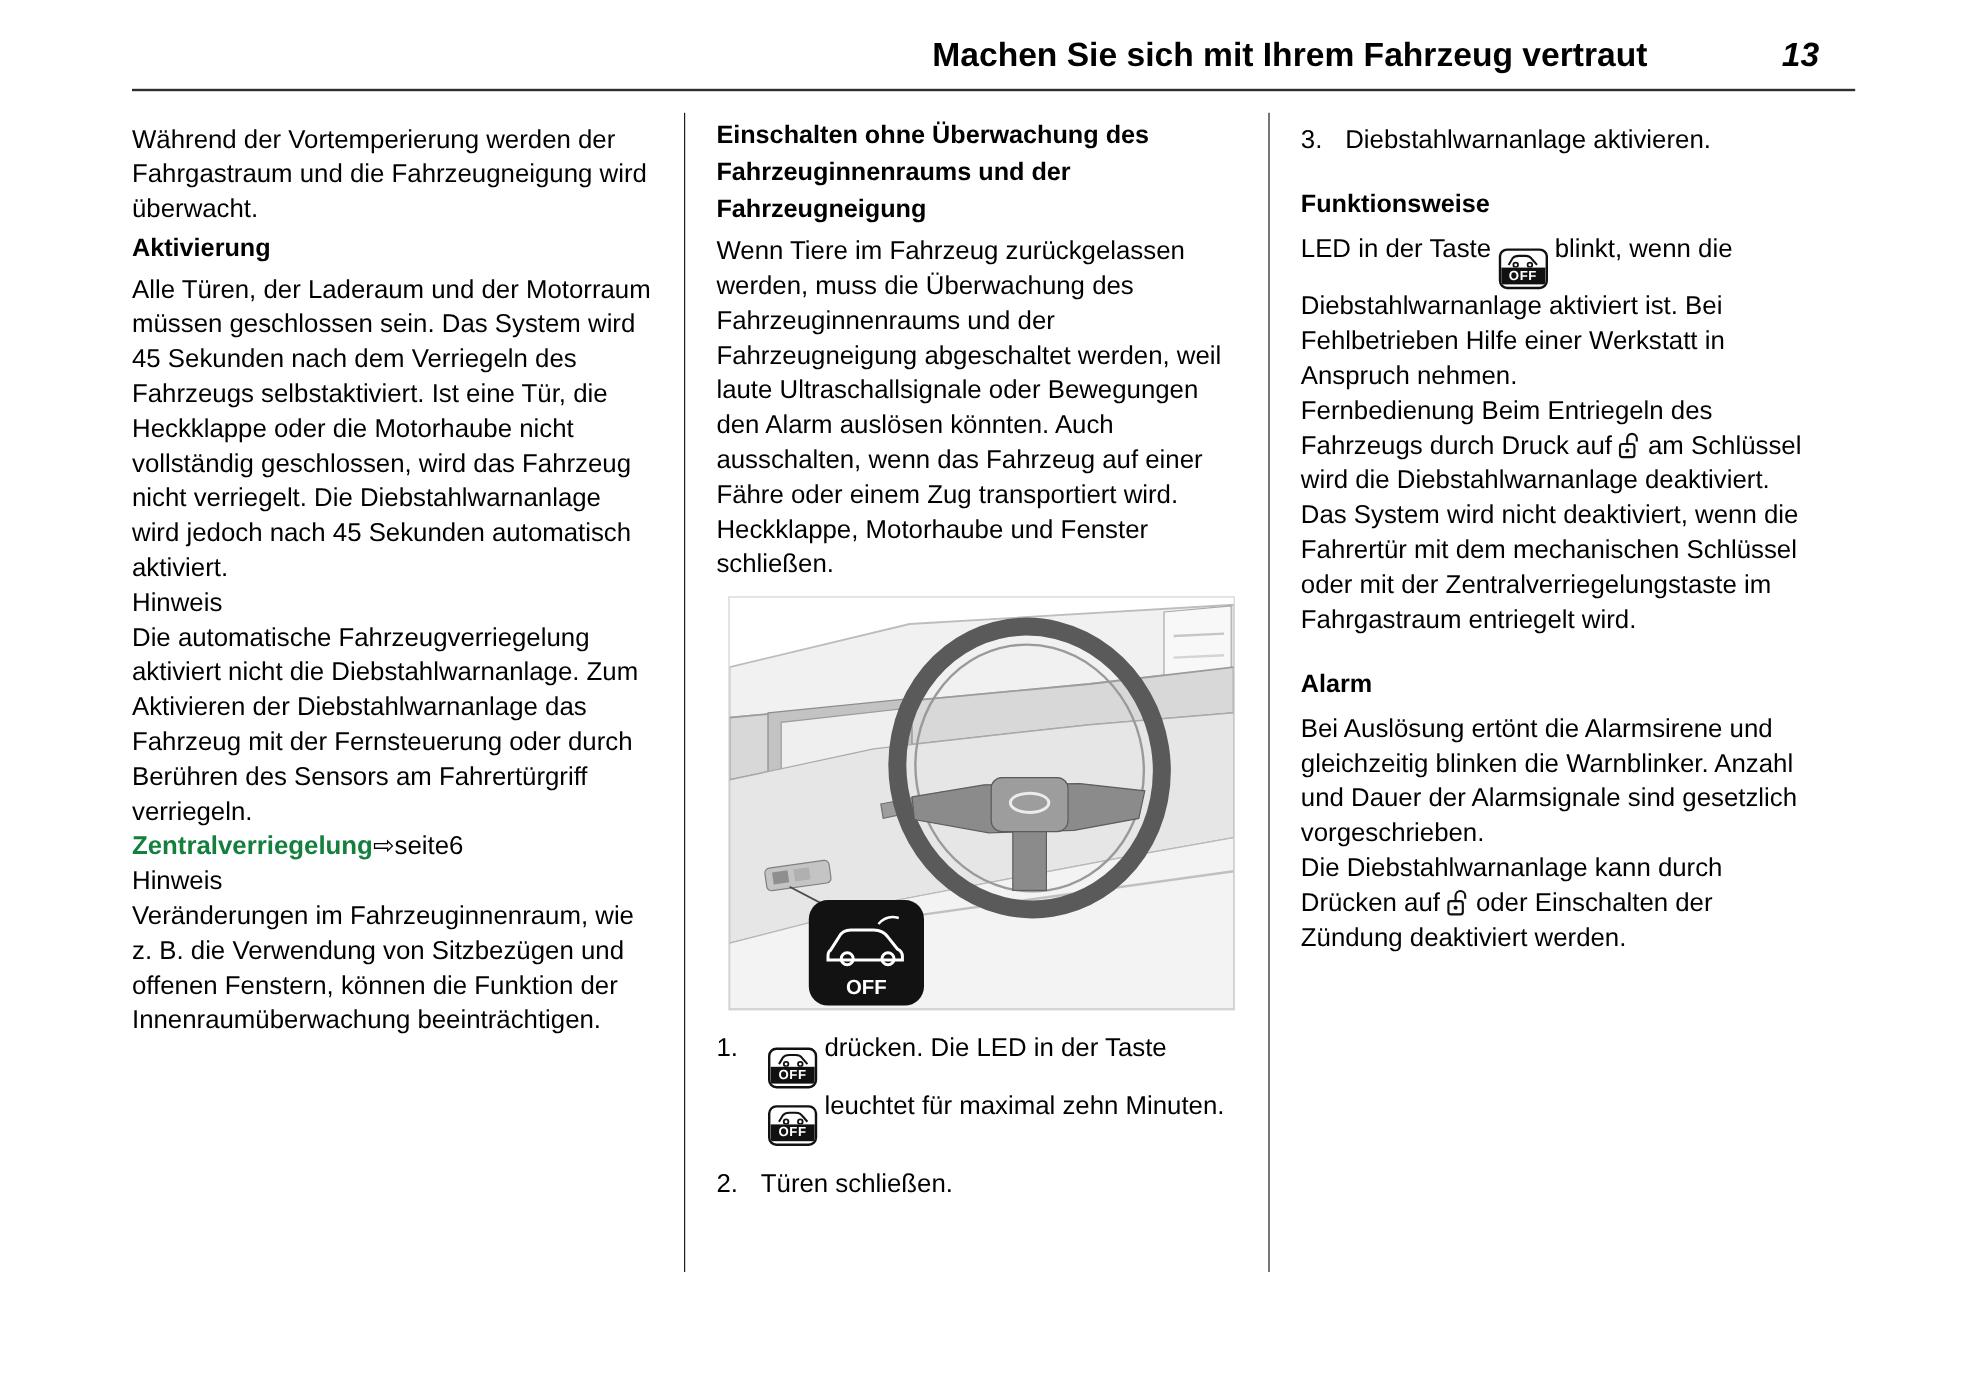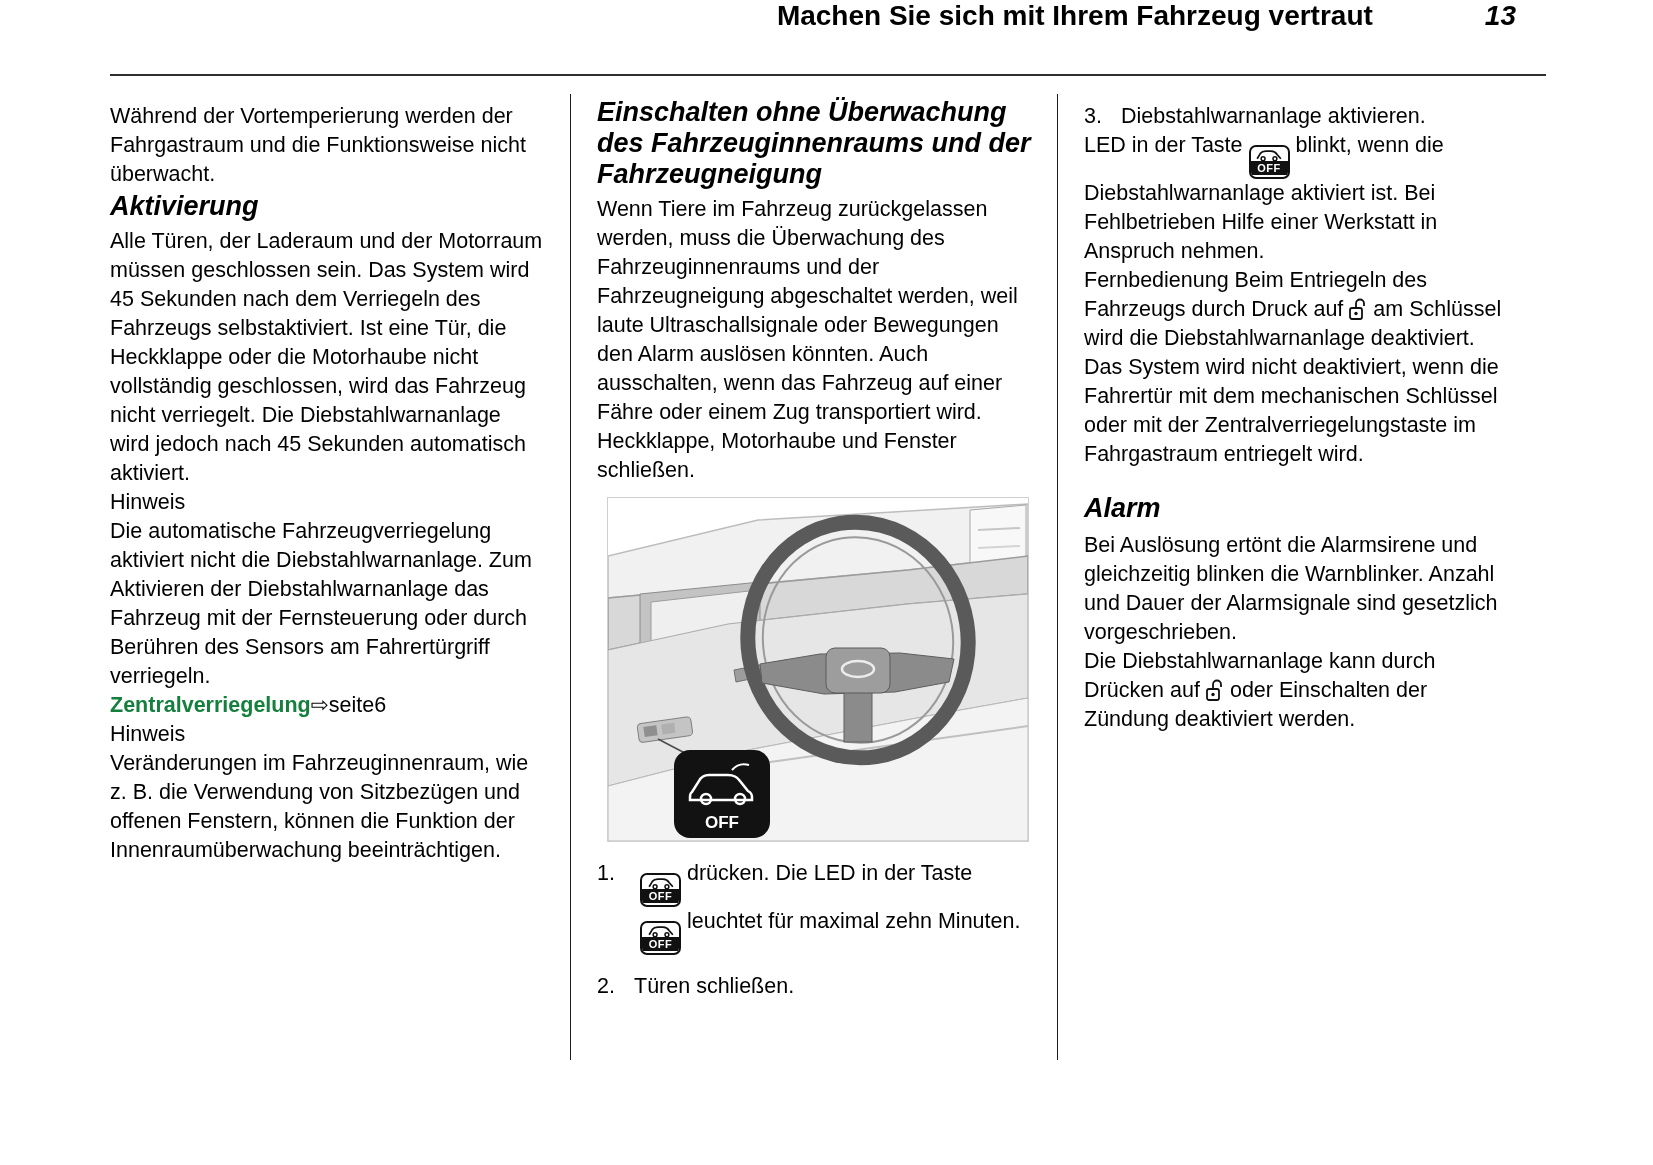--- a/index.html
+++ b/index.html
@@ -1,33 +1,33 @@
 <!DOCTYPE html>
 <html><head>
 <meta charset="utf-8">
 <style>
   * { margin:0; padding:0; box-sizing:border-box; }
   html,body { width:1653px; height:1165px; background:#fff; color:#000;
               font-family:"Liberation Sans", sans-serif; }
   .page { position:relative; width:1653px; height:1165px; overflow:hidden; background:#fff; }
 
   .header { position:absolute; top:0; left:110px; width:1436px; height:76px;
-            display:flex; justify-content:flex-end; gap:112px;
+            display:flex; align-items:flex-end; justify-content:flex-end; gap:112px;
             border-bottom:2px solid #2e2e2e; padding-bottom:12px; }
   .header-title { font-size:28px; font-weight:bold; }
   .page-number  { font-size:28px; font-weight:bold; margin-right:30px;font-style:italic; }
 
   .columns { position:absolute; top:94px; left:110px; display:flex; }
   .col  { width:434px; font-size:21.5px; line-height:29px; }
   .col3 { width:432px; }
   .vdivider { width:1px; height:966px; background:#1c1c1c; margin:0 26px; flex:none; }
 
   p { margin:0; }
   .mt8  { margin-top:8px; }
-  .h2 { font-size:27px; font-weight:bold; line-height:31px; margin:2px 0 5px 0;font-style:italic; }
+  .h2 { font-size:21px; font-weight:bold; line-height:31px; margin:2px 0 5px 0; }
   .h2.first { margin-top:3px; }
   .h2.spaced { margin-top:24px; margin-bottom:7px; }
   .bold { font-weight:normal; }
 
   .step { display:flex; margin-top:17px; }
   .step-num { width:37px; flex:none; }
   .step-body { flex:1; }
 
   
   .off-icon { display:inline-flex; flex-direction:column; align-items:center;
@@ -52,21 +52,21 @@
 <div class="page">
 
   <div class="header">
     <span class="header-title">Machen Sie sich mit Ihrem Fahrzeug vertraut</span>
     <span class="page-number">13</span>
   </div>
 
   <div class="columns">
 
     <div class="col">
-      <p class="mt8">Während der Vortemperierung werden der Fahrgastraum und die Funktionsweise nicht überwacht.</p>
+      <p class="mt8">Während der Vortemperierung werden der Fahrgastraum und die Fahrzeugneigung wird überwacht.</p>
       <div class="h2">Aktivierung</div>
       <p>Alle Türen, der Laderaum und der Motorraum müssen geschlossen sein. Das System wird 45 Sekunden nach dem Verriegeln des Fahrzeugs selbstaktiviert. Ist eine Tür, die Heckklappe oder die Motorhaube nicht vollständig geschlossen, wird das Fahrzeug nicht verriegelt. Die Diebstahlwarnanlage wird jedoch nach 45 Sekunden automatisch aktiviert.</p>
       <p class="bold">Hinweis</p>
       <p>Die automatische Fahrzeugverriegelung aktiviert nicht die Diebstahlwarnanlage. Zum Aktivieren der Diebstahlwarnanlage das Fahrzeug mit der Fernsteuerung oder durch Berühren des Sensors am Fahrertürgriff verriegeln.</p>
       <p><span class="xref">Zentralverriegelung</span><span>⇨</span><span>seite6</span></p>
       <p class="bold">Hinweis</p>
       <p>Veränderungen im Fahrzeuginnenraum, wie z. B. die Verwendung von Sitzbezügen und offenen Fenstern, können die Funktion der Innenraumüberwachung beeinträchtigen.</p>
     </div>
 
     <div class="vdivider"></div>
@@ -155,20 +155,21 @@
     </div>
 
     <div class="vdivider"></div>
 
     <div class="col col3">
       <div class="step" style="margin-top:8px;">
         <span class="step-num">3.</span>
         <span class="step-body">Diebstahlwarnanlage aktivieren.</span>
       </div>
 
+      <div class="h2 spaced">Funktionsweise</div>
       <p>
         <span>LED in der Taste</span><span class="off-icon">
             <svg width="28" height="12" viewBox="0 0 26 11">
               <path d="M2,9 L5,4 Q6.5,2 10,2 L15,2 Q18.5,2 20.5,5 L24,9" fill="none" stroke="#111" stroke-width="1.6"></path>
               <circle cx="7.5" cy="9" r="1.8" fill="none" stroke="#111" stroke-width="1.4"></circle>
               <circle cx="18.5" cy="9" r="1.8" fill="none" stroke="#111" stroke-width="1.4"></circle>
             </svg>
             <span class="off-strip">OFF</span>
           </span><span>blinkt, wenn die Diebstahlwarnanlage aktiviert ist. Bei Fehlbetrieben Hilfe einer Werkstatt in Anspruch nehmen.</span>
       </p>

